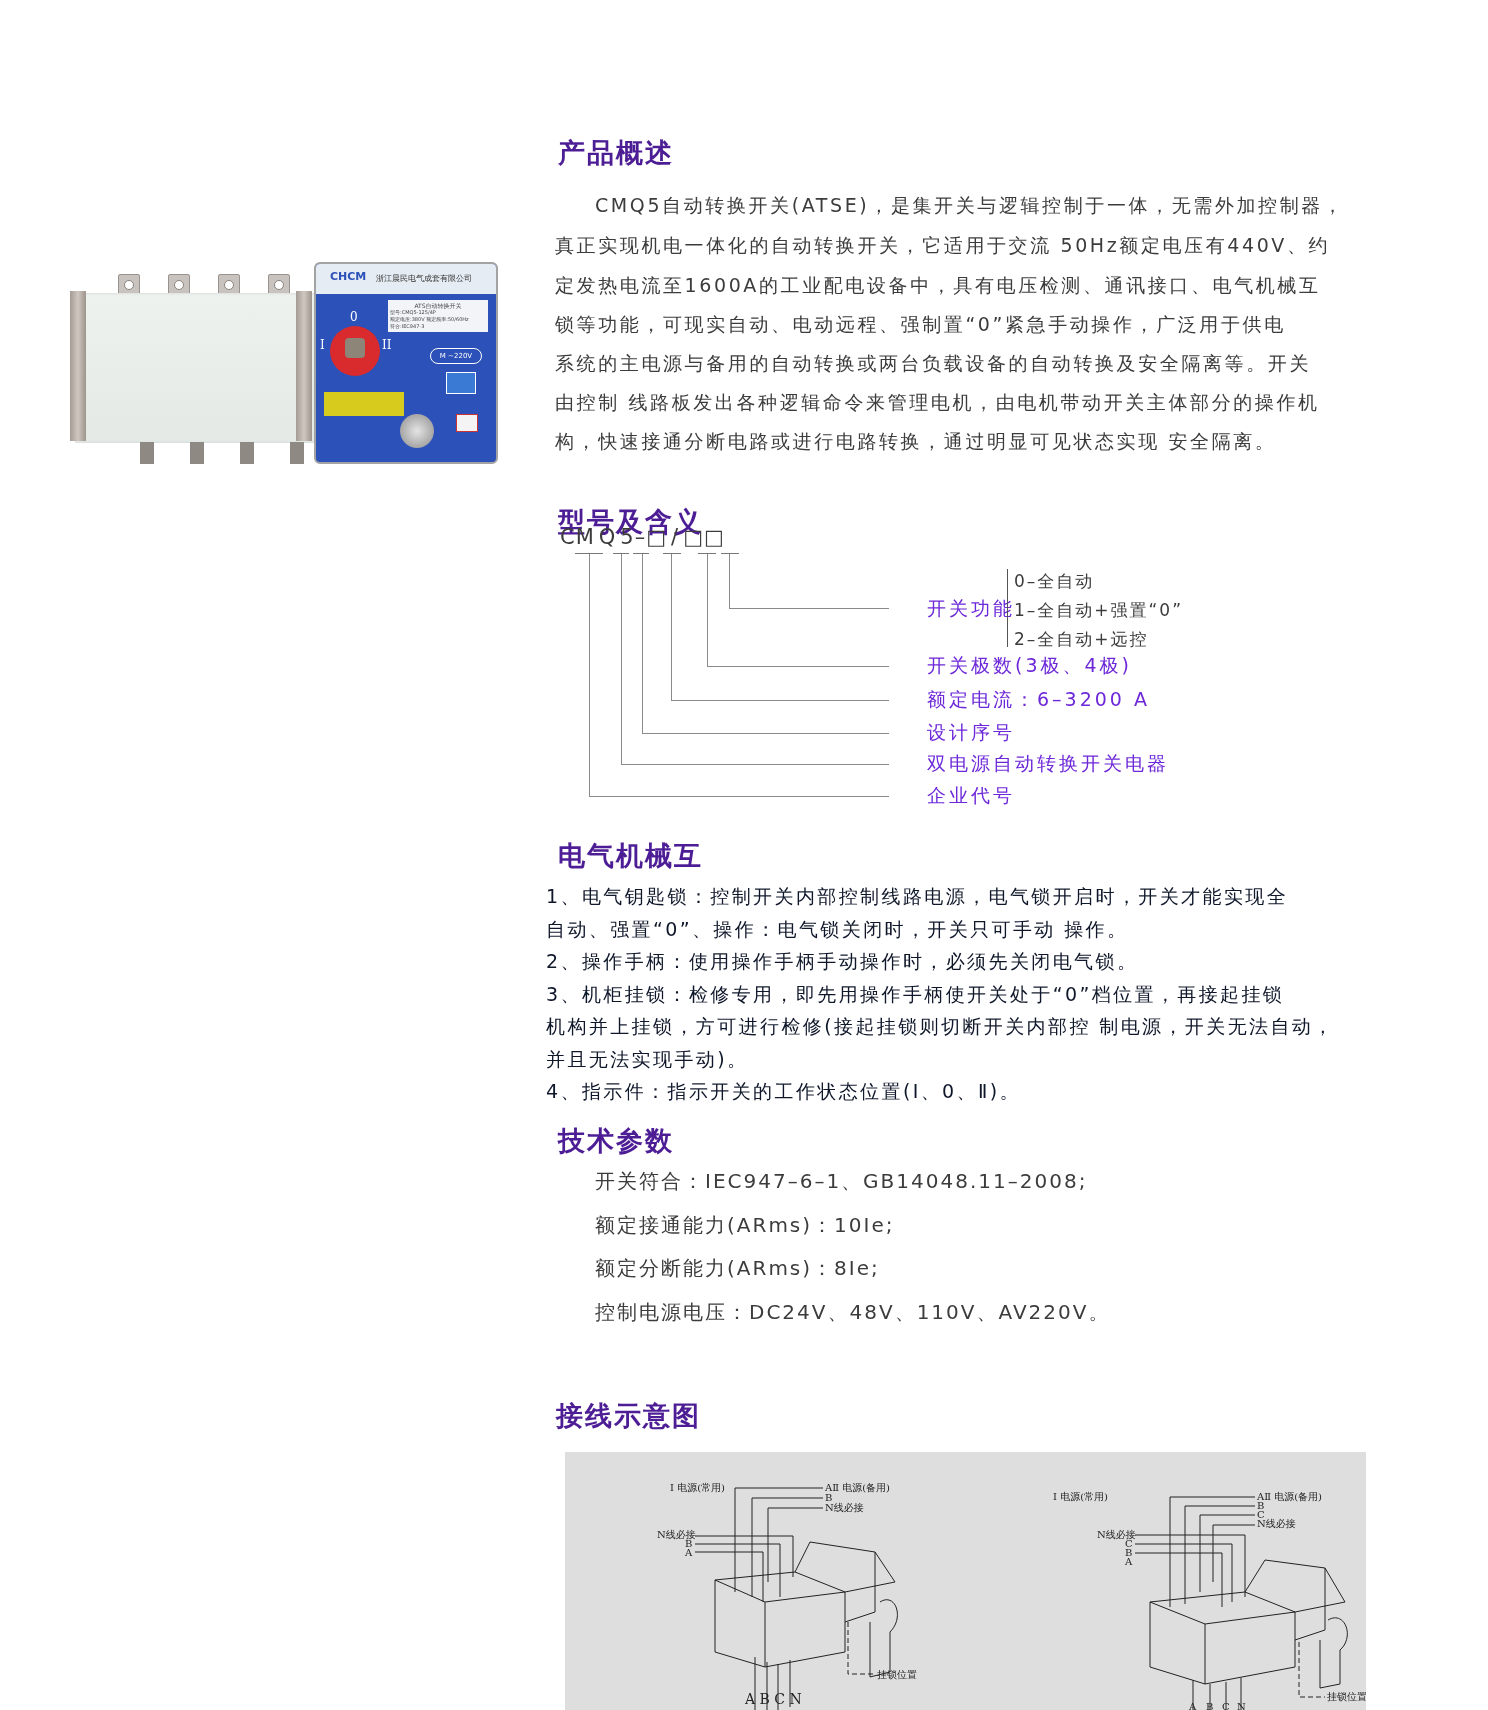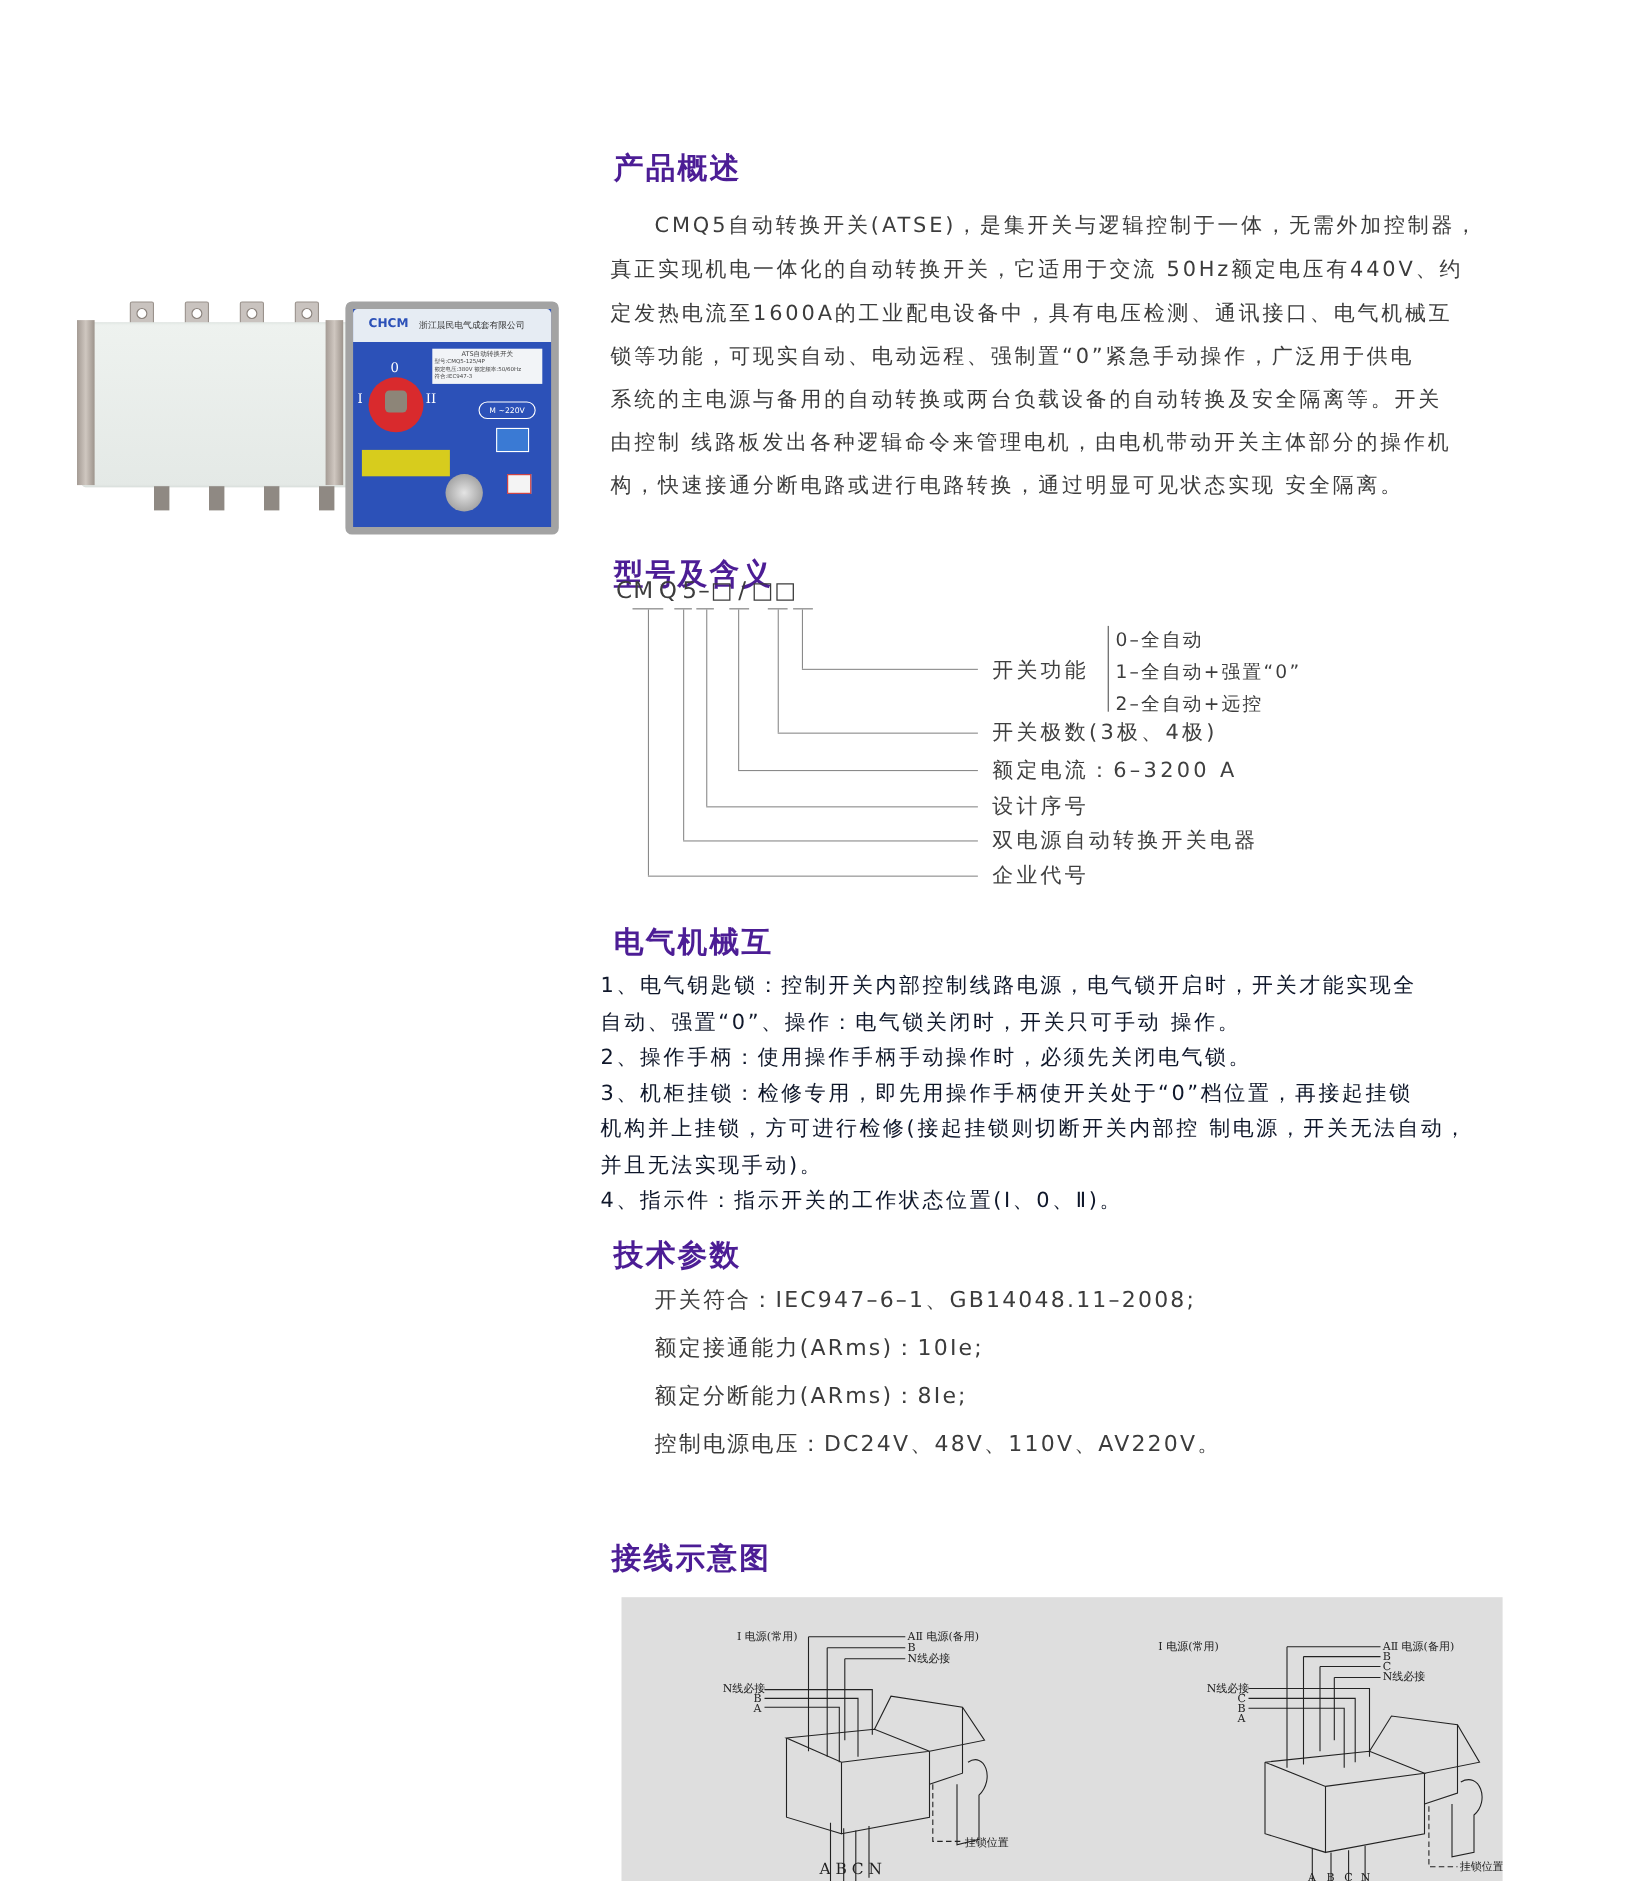--- a/index.html
+++ b/index.html
@@ -28,43 +28,43 @@
     background: linear-gradient(180deg,#eef2ef 0%,#e4e9e6 100%);
     border-radius: 4px; box-shadow: inset -2px 0 3px #c9cfcc;
   }
   .photo .bracket { position: absolute; top: 33px; width: 16px; height: 150px;
     background: linear-gradient(90deg,#a49b94,#cfc7c0,#9d948c); }
   .photo .terminal { position: absolute; top: 16px; width: 20px; height: 26px;
     background: #c9c3bf; border: 1px solid #9a928c; border-radius: 2px; }
   .photo .terminal::after { content:""; position:absolute; left:5px; top:5px; width:8px; height:8px; border-radius:50%; background:#fff; border:1px solid #8a827c; }
   .photo .foot { position: absolute; top: 184px; width: 14px; height: 22px; background:#8f8983; }
   .panel {
-    position: absolute; left: 244px; top: 16px; width: 180px; height: 198px;
-    background: #2c51b8; border: 7px solid #a3a3a3; border-radius: 6px;
+    position: absolute; left: 244px; top: 4px; width: 180px; height: 198px;
+    background: #2c51b8; border: 2px solid #a3a3a3; border-radius: 6px;
   }
   .panel .head { position:absolute; left:0; top:0; right:0; height:30px; background:#e6ecf3; border-radius:4px 4px 0 0; }
   .panel .logo { position:absolute; left:14px; top:6px; font-size:11px; font-weight:bold; color:#2c51b8; }
   .panel .company { position:absolute; left:60px; top:9px; font-size:8px; color:#333; white-space:nowrap; }
   .panel .label { position:absolute; left:72px; top:36px; width:100px; height:32px; background:#f2f4f7; font-size:5px; color:#444; line-height:7px; padding:2px; box-sizing:border-box; }
   .panel .knob { position:absolute; left:14px; top:62px; width:50px; height:50px; background:#d92a2d; border-radius:50%; }
   .panel .knob::after { content:""; position:absolute; left:15px; top:12px; width:20px; height:20px; background:#8d8578; border-radius:4px; }
   .panel .mark { position:absolute; color:#fff; font-family:"DejaVu Serif",serif; font-size:12px; }
   .panel .yellow { position:absolute; left:8px; top:128px; width:80px; height:24px; background:#d7cc1d; }
   .panel .key { position:absolute; left:84px; top:150px; width:34px; height:34px; border-radius:50%; background:radial-gradient(#e4e4e4,#8b8b8b); }
   .panel .m220 { position:absolute; left:114px; top:84px; width:50px; height:14px; border:1px solid #fff; border-radius:8px; color:#fff; font-size:7px; text-align:center; line-height:14px; }
   .panel .icon-box { position:absolute; left:130px; top:108px; width:28px; height:20px; border:1px solid #fff; background:#3a7ad4; }
   .panel .warn { position:absolute; left:140px; top:150px; width:20px; height:16px; background:#f4f4f4; border:1px solid #c33; }
 
   
   .model { position:absolute; left:560px; top:525px; }
   .model-code { position:absolute; left:0; top:0; font-size:21px; letter-spacing:1px; color:#3c3c3c; white-space:nowrap; }
   .uline { position:absolute; top:28px; height:1px; background:#777; }
   .vline { position:absolute; width:1px; background:#8a8a8a; }
   .hline { position:absolute; height:1px; background:#8a8a8a; }
-  .m-label { position:absolute; font-size:19px; letter-spacing:3px; color:#404040; white-space:nowrap; }
+  .m-label { position:absolute; font-size:19px; letter-spacing:3px; color:#6d28d9; white-space:nowrap;margin-left:25px; }
   .sub-opt { position:absolute; font-size:17px; letter-spacing:2px; color:#3c3c3c; white-space:nowrap; }
 
   
   .struct { position:absolute; left:546px; top:880px; font-size:19px; letter-spacing:2.4px; color:#0f172a; }
   .struct .line { height:32.5px; line-height:32.5px; white-space:nowrap; }
 
   .tech { position:absolute; left:595px; top:1160px; font-size:20px; letter-spacing:2px; color:#3c3c3c; }
   .tech .line { height:43.5px; line-height:43.5px; white-space:nowrap; }
 
   

